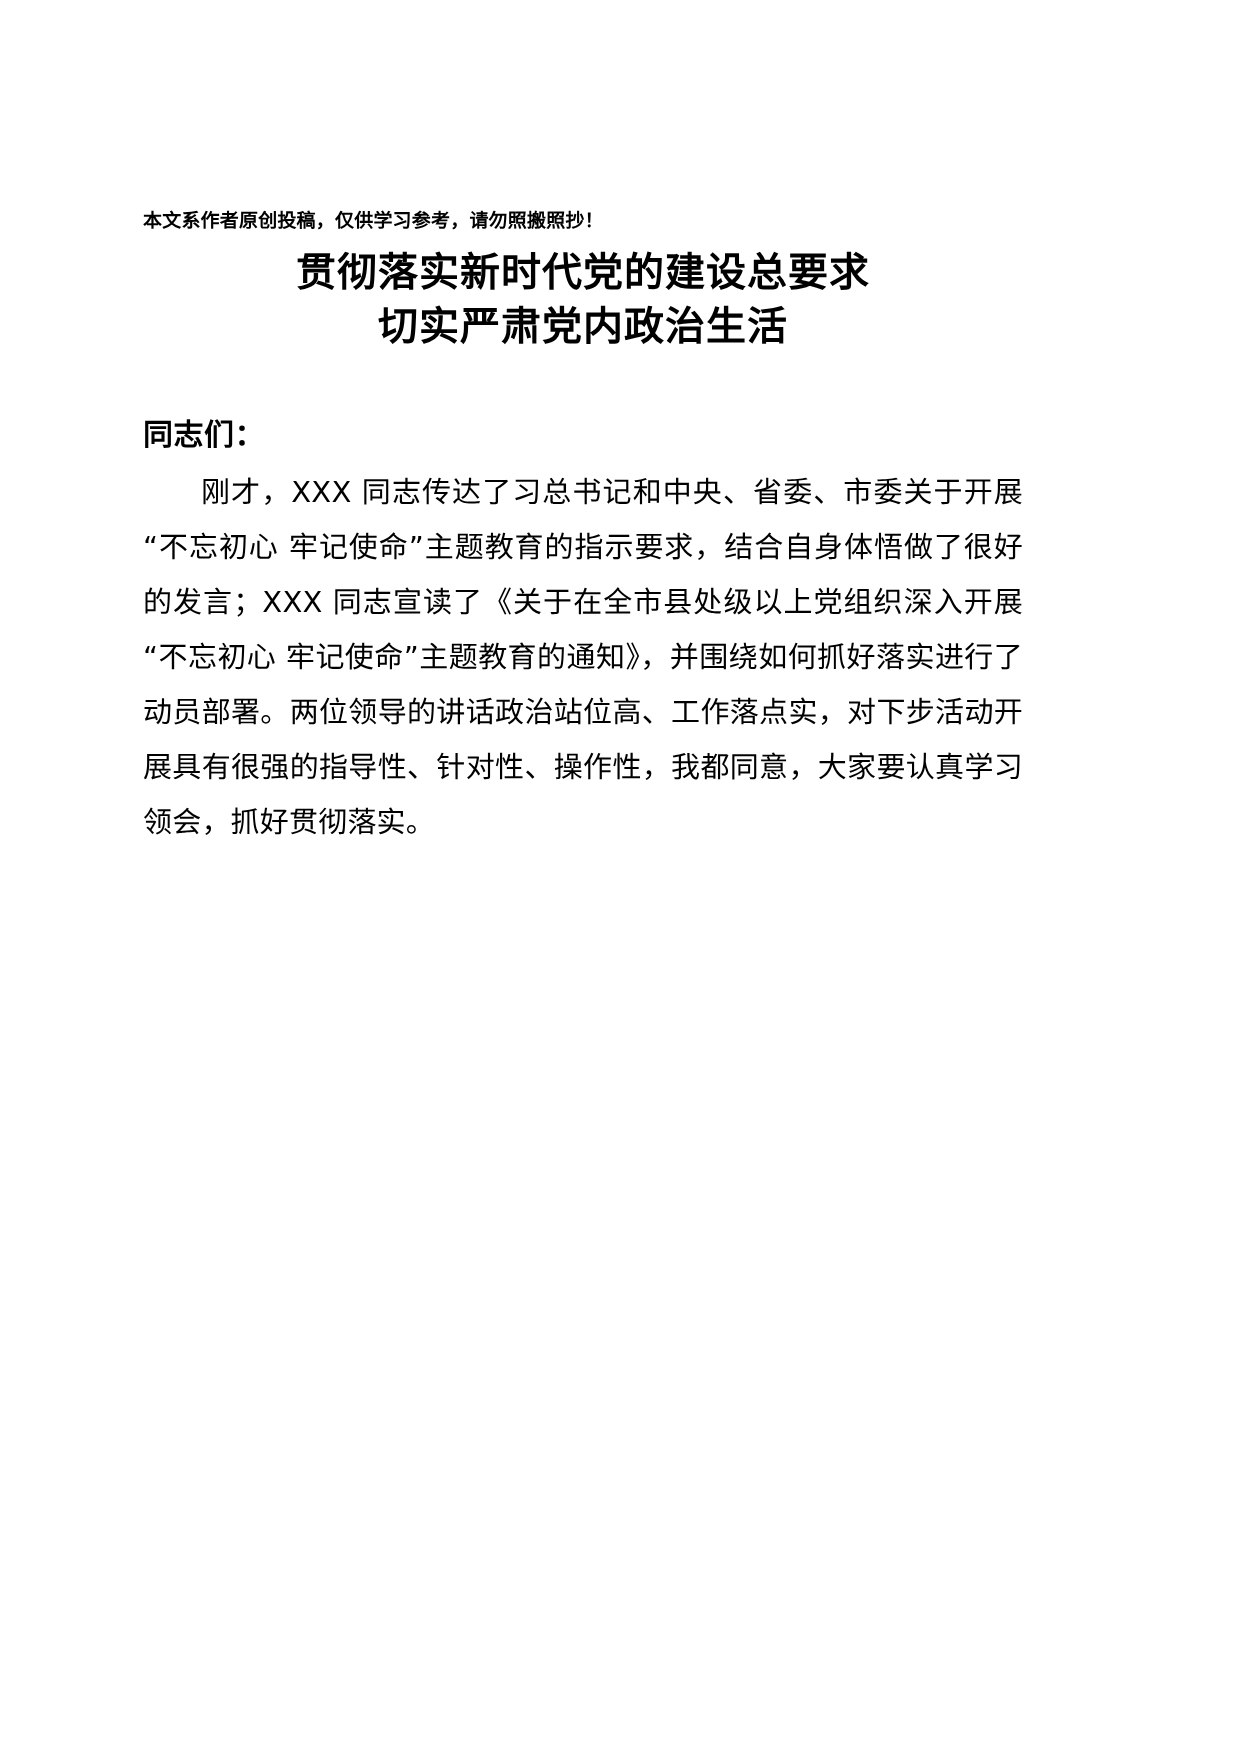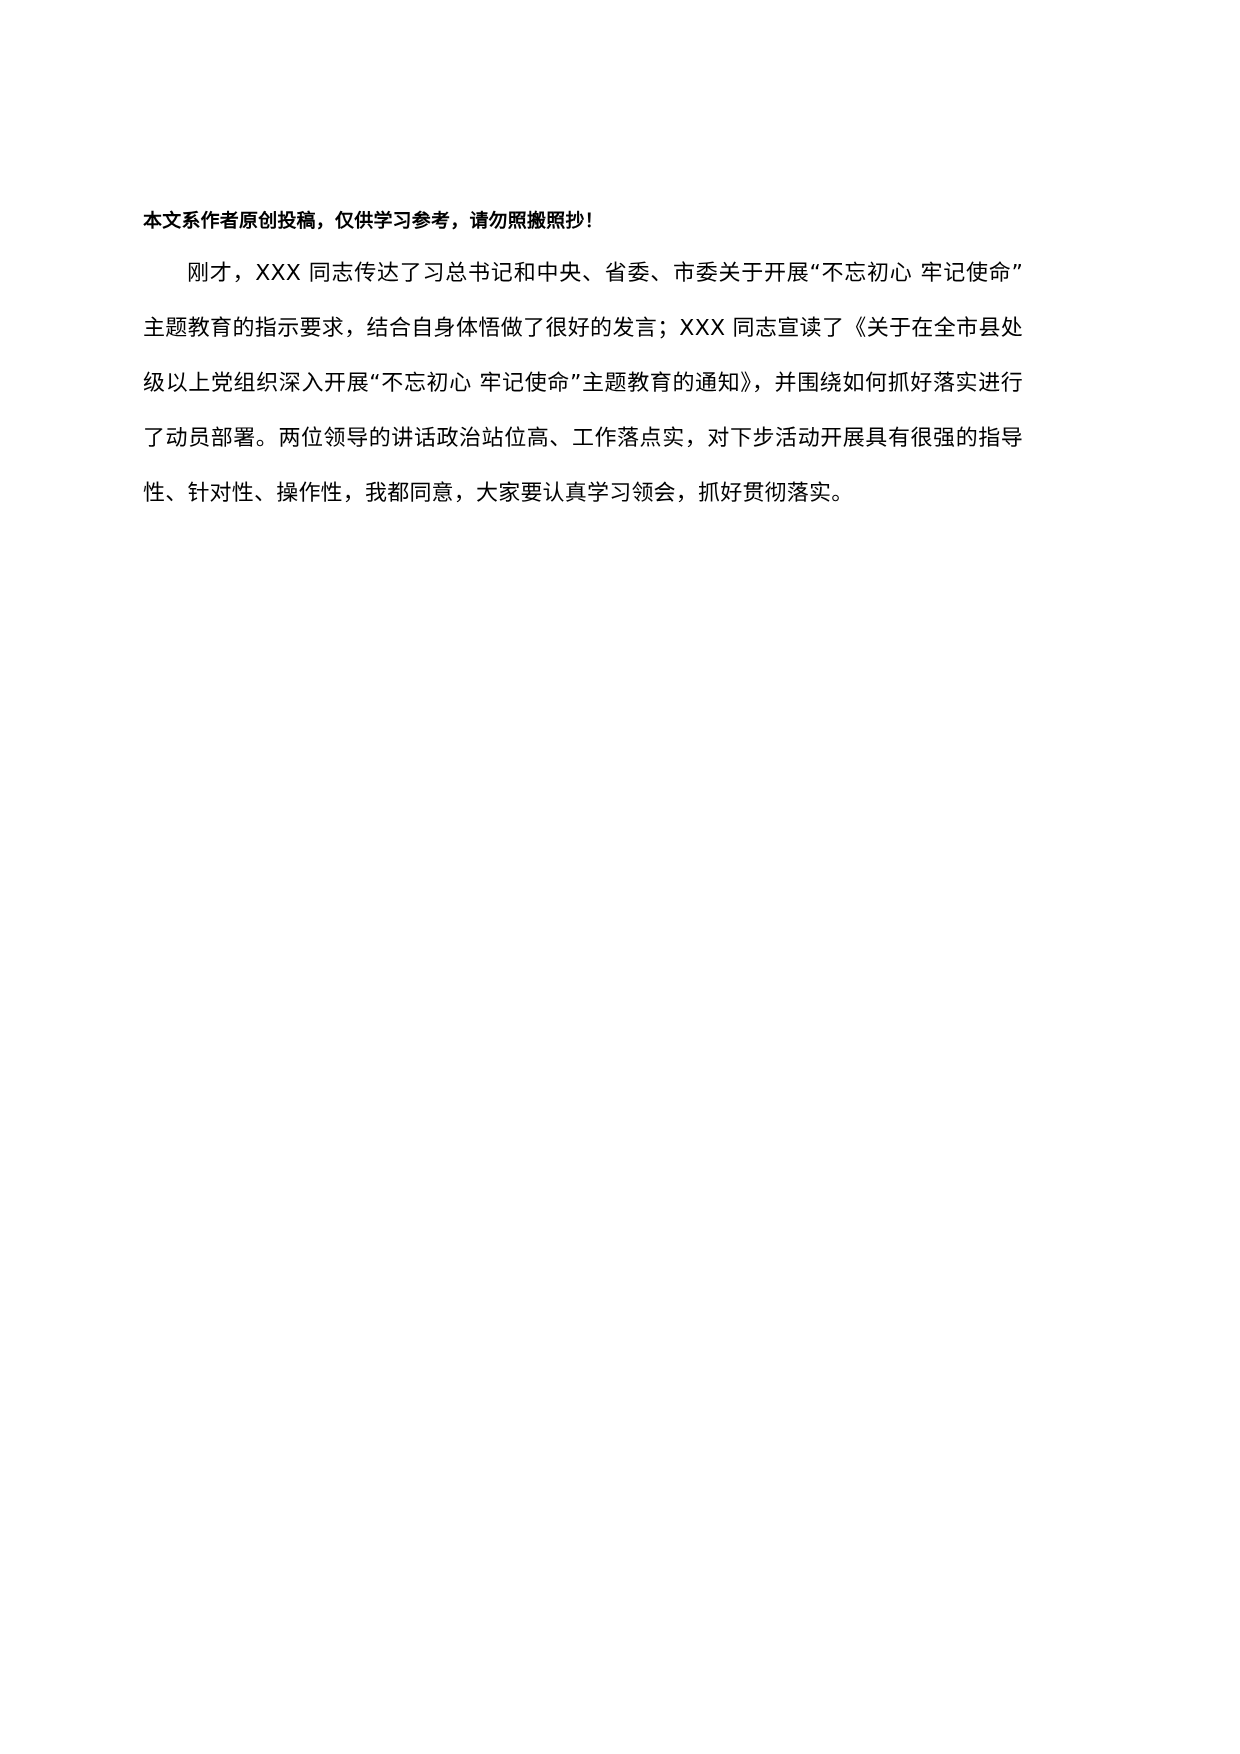--- a/index.html
+++ b/index.html
@@ -68,42 +68,47 @@
     font-size: 30px;
     line-height: 48px;
     font-weight: 700;
     margin: 58px 0 6px 0;
     letter-spacing: 0.5px;
     color: #000;
   }
 
   
   .body-text p {
-    font-size: 22px;
+    font-size: 29px;
     line-height: 55px;
     margin: 0;
     text-align: justify;
     text-justify: inter-ideograph;
     text-indent: 2em;
     letter-spacing: 0.2px;
     color: #000;
   }
   .body-text p + p {
     margin-top: 0;
   }
 </style>
 </head>
 <body>
 
 <div class="page">
   <div class="content">
 
     <div class="notice">本文系作者原创投稿，仅供学习参考，请勿照搬照抄！</div>
 
+    <h1 class="doc-title">
+      <span class="tline">贯彻落实新时代党的建设总要求</span>
+      <span class="tline">切实严肃党内政治生活</span>
+    </h1>
 
 
+    <div class="salutation">同志们：</div>
 
     <div class="body-text">
       <p>刚才，XXX 同志传达了习总书记和中央、省委、市委关于开展“不忘初心 牢记使命”主题教育的指示要求，结合自身体悟做了很好的发言；XXX 同志宣读了《关于在全市县处级以上党组织深入开展“不忘初心 牢记使命”主题教育的通知》，并围绕如何抓好落实进行了动员部署。两位领导的讲话政治站位高、工作落点实，对下步活动开展具有很强的指导性、针对性、操作性，我都同意，大家要认真学习领会，抓好贯彻落实。</p>
     </div>
 
   </div>
 </div>
 
 </body></html>

